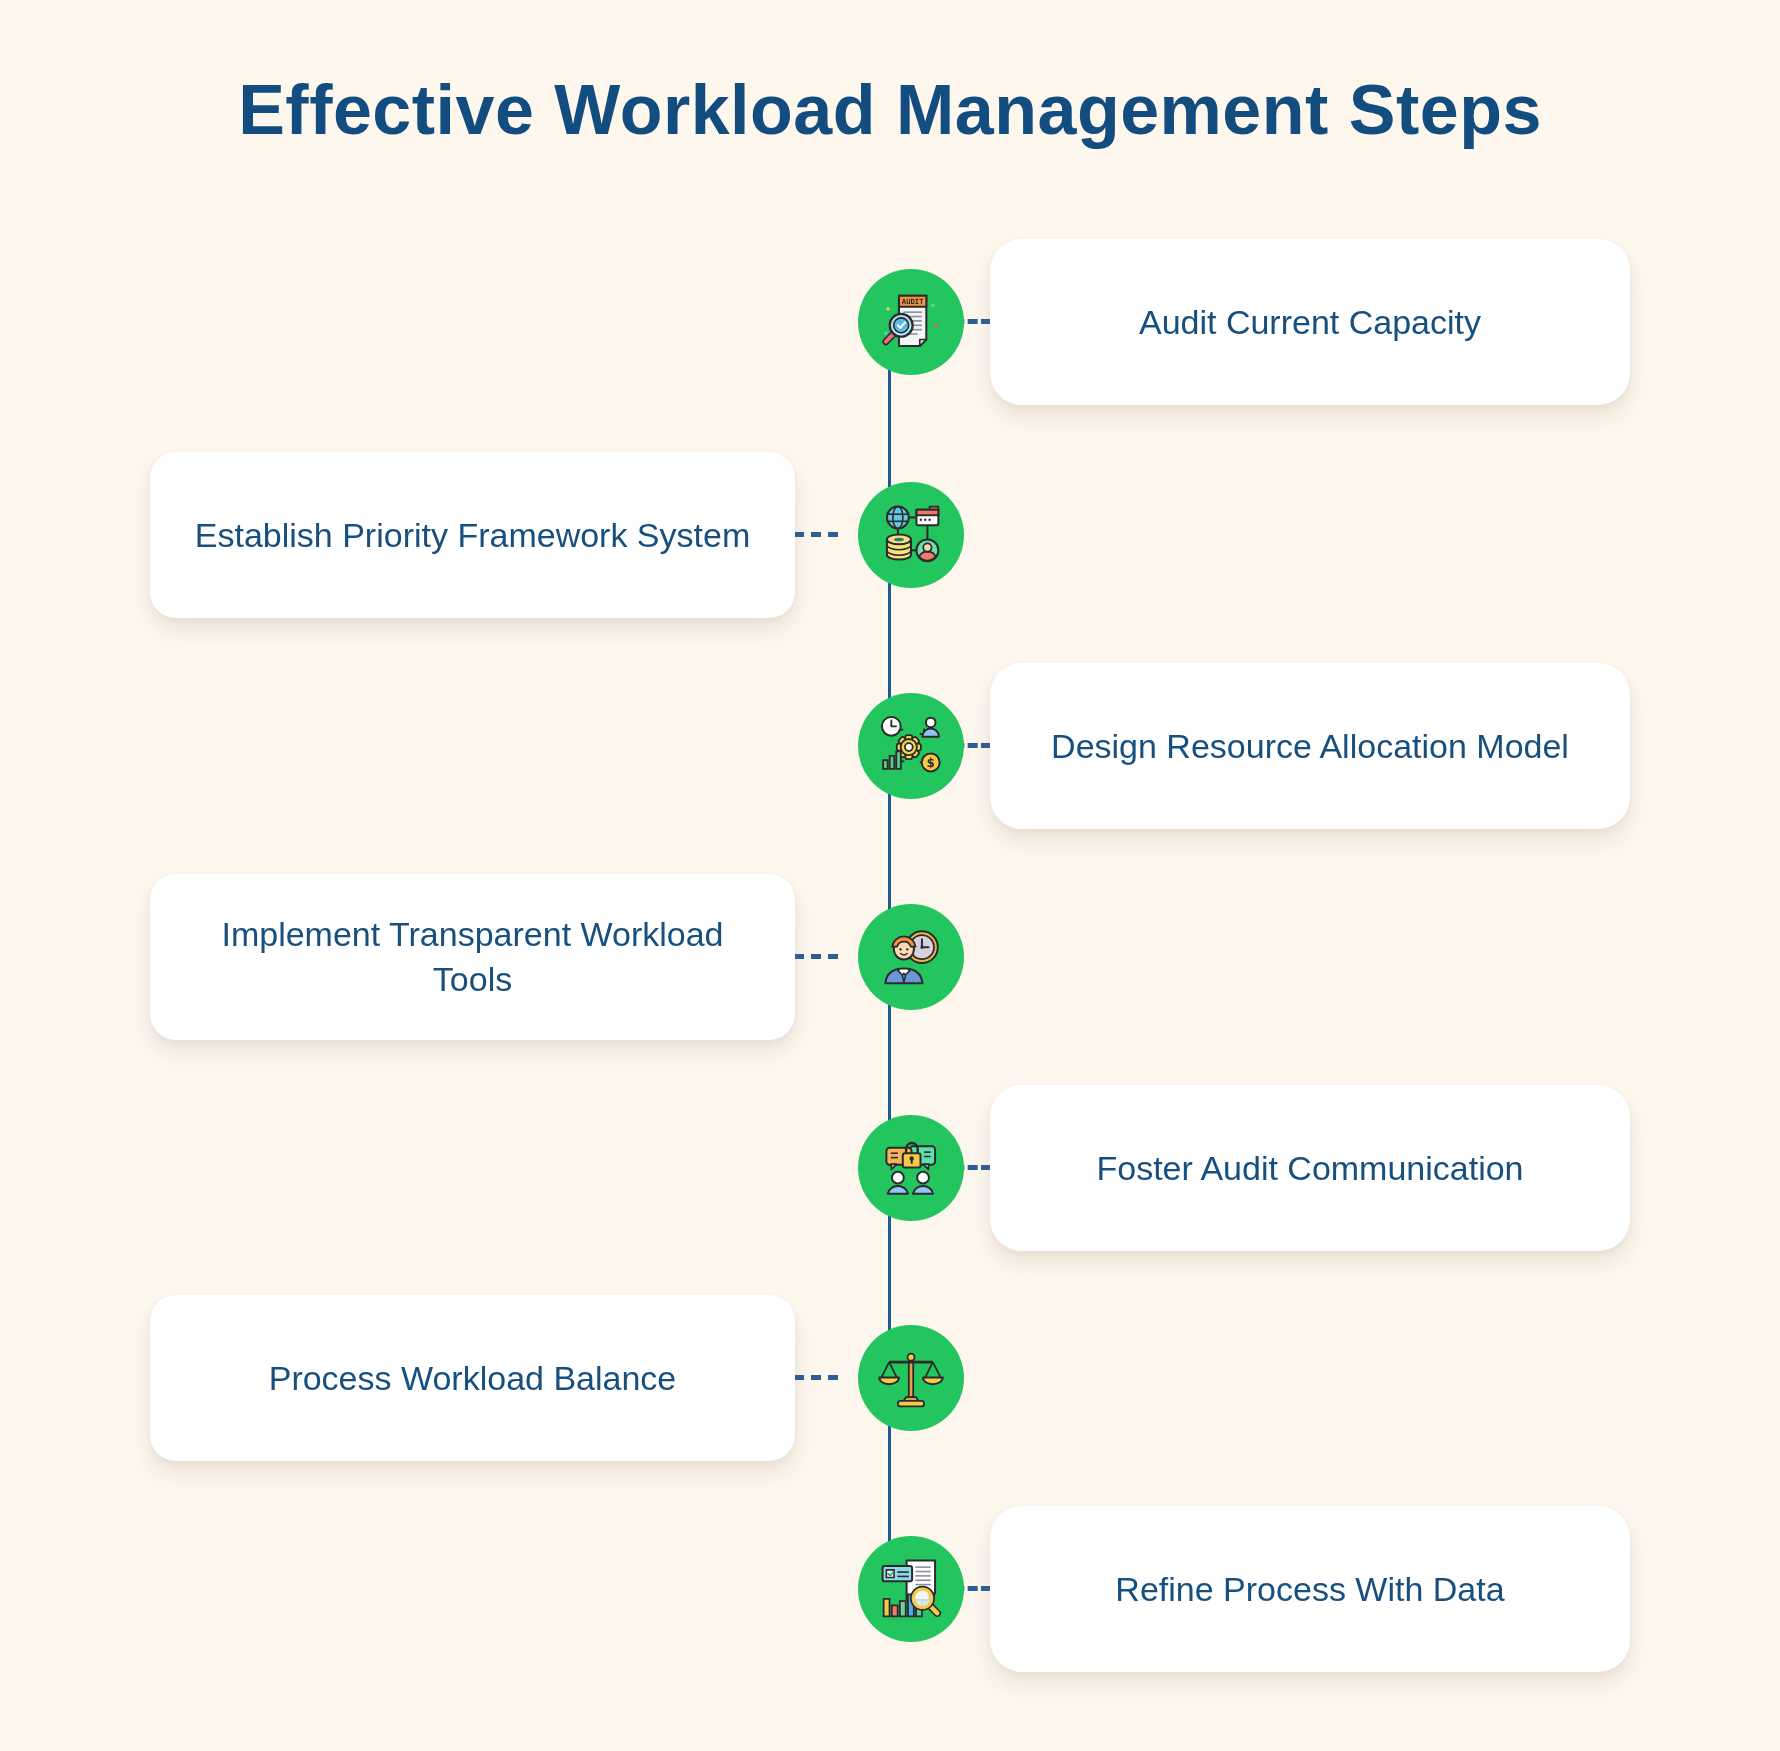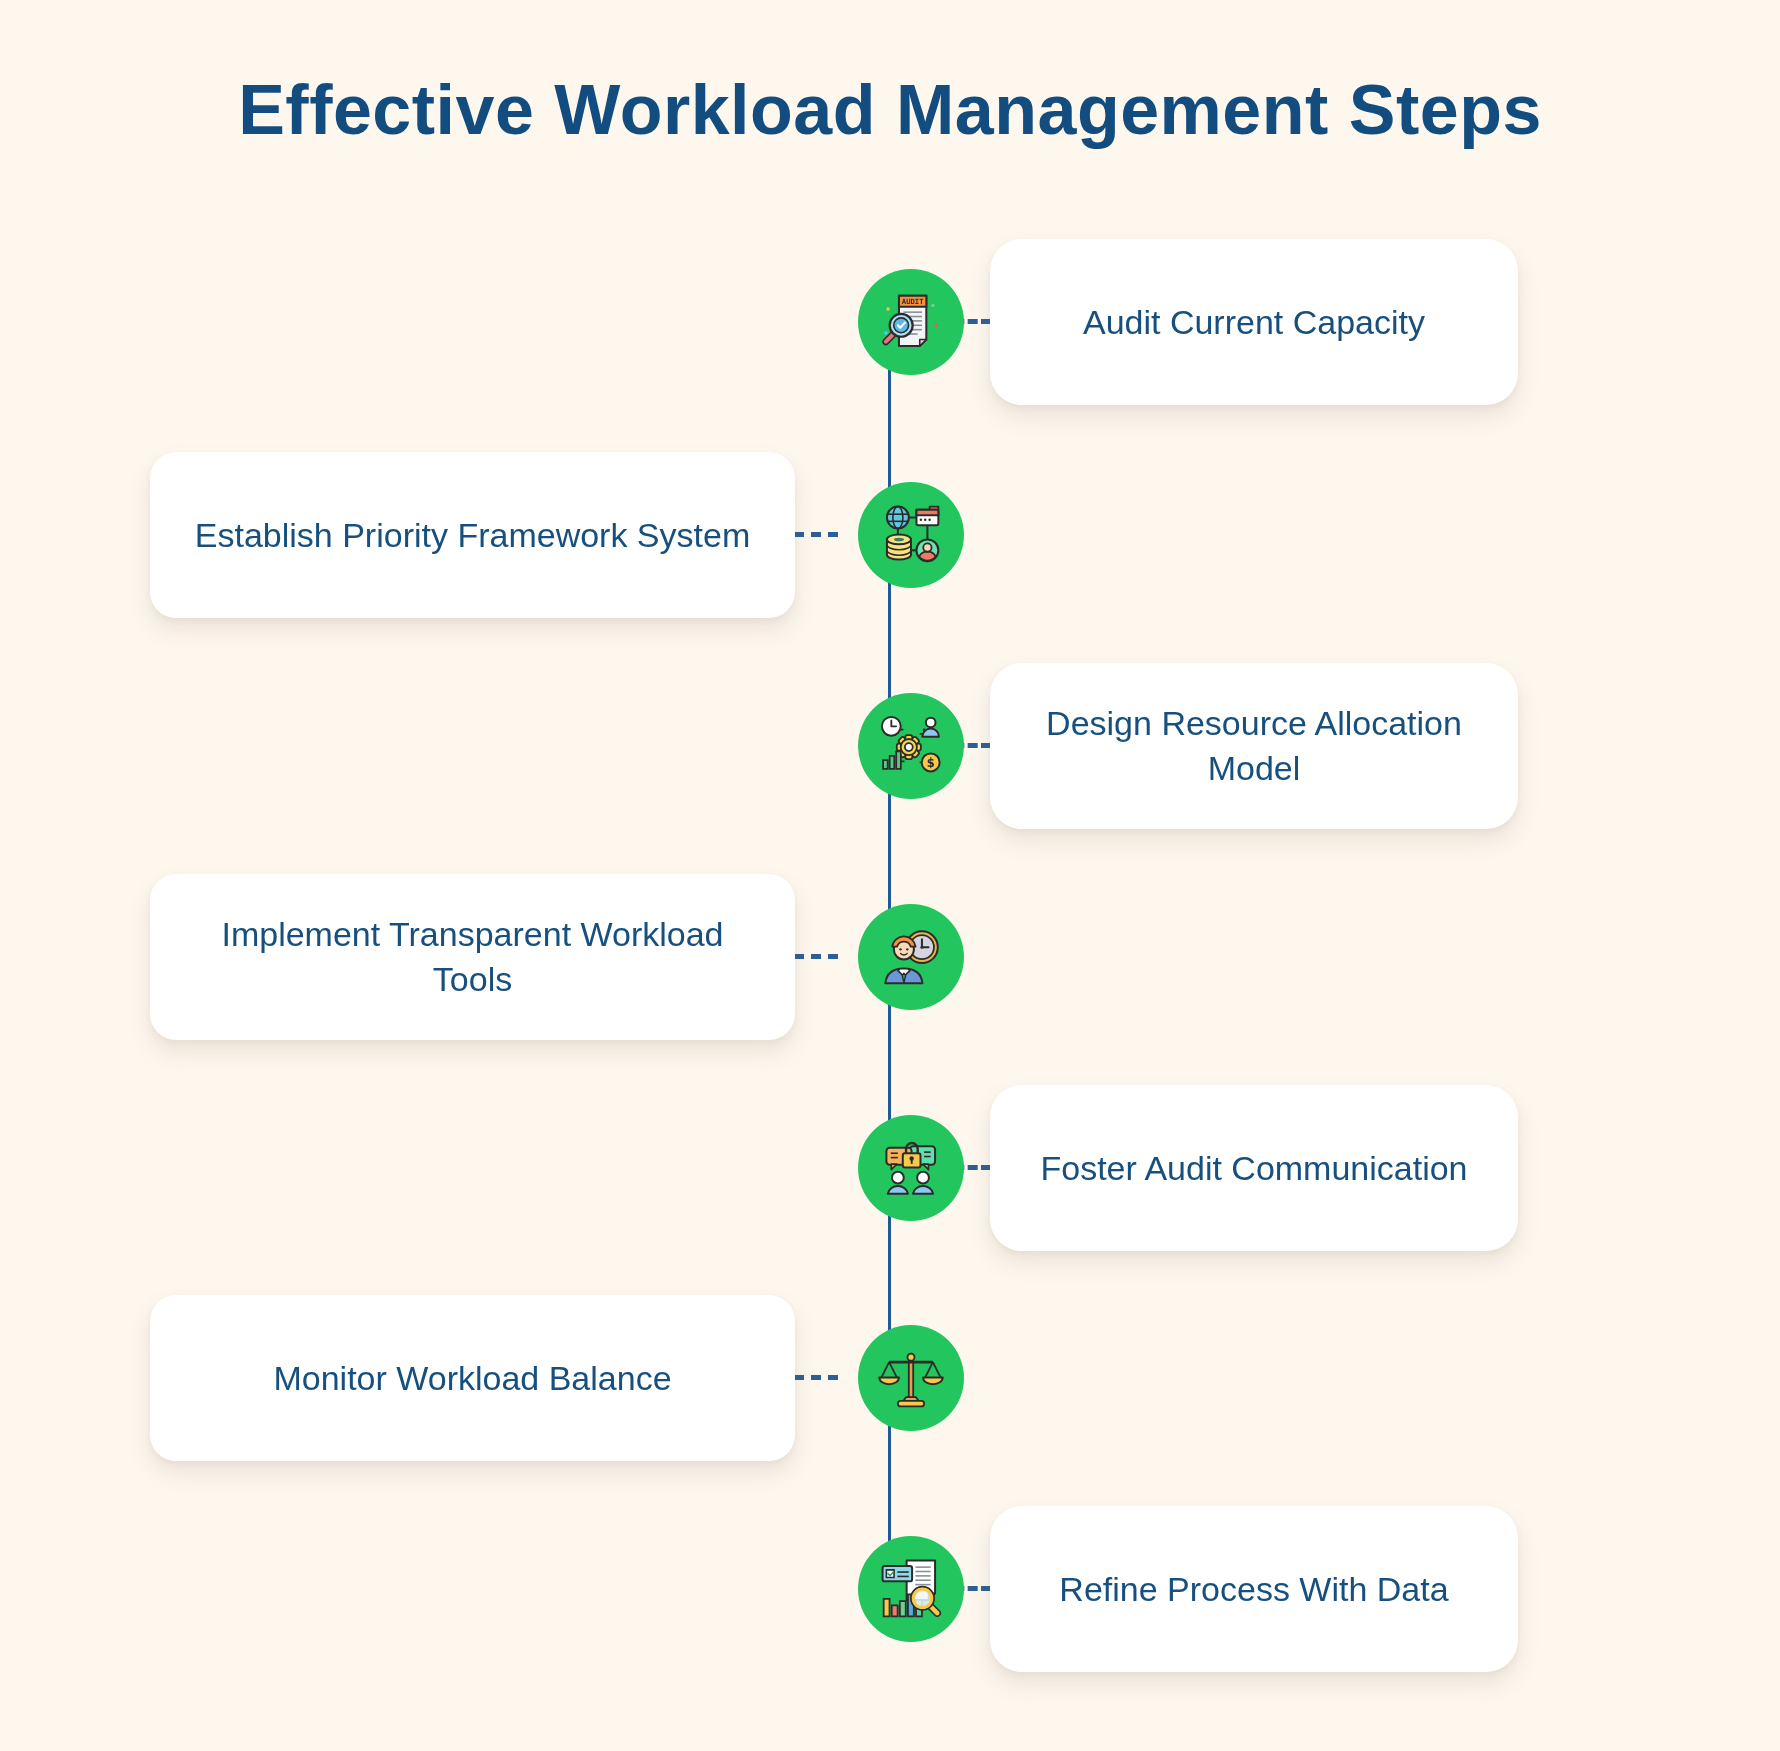--- a/index.html
+++ b/index.html
@@ -19,21 +19,21 @@
 
   .connector { position:absolute; top:calc(var(--cy) - 3px); border-top:5px dashed #2b5f95; height:0; }
   .step.right .connector { left:941px; width:50px; }
   .step.left  .connector { left:794px; width:44px; }
 
   .card { position:absolute; top:var(--cy); transform:translateY(-50%);
           background:#ffffff; border-radius:32px;
           box-shadow:0 12px 22px rgba(140,115,90,0.14), 0 3px 6px rgba(140,115,90,0.08);
           min-height:166px; display:flex; align-items:center; justify-content:center;
           text-align:center; padding:18px 44px; box-sizing:border-box; }
-  .step.right .card { left:990px; width:528px; }
+  .step.right .card { left:990px; width:640px; }
   .step.left  .card { left:150px; width:645px;border-radius:26px; }
   .card span { font-size:34px; font-weight:500; color:#17507f; line-height:1.32; }
 
   svg * { vector-effect:non-scaling-stroke; }
 </style>
 </head>
 <body>
 
 <div class="canvas">
 
@@ -201,21 +201,21 @@
         <circle cx="32" cy="13" r="3.2" fill="#f6c94a" stroke="#2b2b2b" stroke-width="1.8"></circle>
         <path d="M12 17.5 L5 31.5 M12 17.5 L19 31.5" fill="none" stroke="#2b2b2b" stroke-width="1.8"></path>
         <path d="M3 31.5 h18 a9 6.2 0 0 1 -18 0 z" fill="#f6c94a" stroke="#2b2b2b" stroke-width="2" stroke-linejoin="round"></path>
         <path d="M52 17.5 L45 31.5 M52 17.5 L59 31.5" fill="none" stroke="#2b2b2b" stroke-width="1.8"></path>
         <path d="M43 31.5 h18 a9 6.2 0 0 1 -18 0 z" fill="#f6c94a" stroke="#2b2b2b" stroke-width="2" stroke-linejoin="round"></path>
         <path d="M27.5 49.5 h9 l2.5 3.5 h-14 z" fill="#e2a24a" stroke="#2b2b2b" stroke-width="1.8" stroke-linejoin="round"></path>
         <rect x="20" y="53" width="24" height="5" rx="2.5" fill="#f6c94a" stroke="#2b2b2b" stroke-width="1.8"></rect>
       </svg>
     </div>
     <div class="card">
-      <span>Monitor Workload Balance</span>
+      <span>Process Workload Balance</span>
     </div>
   </div>
 
   <div class="step right" style="--cy:1589px">
     <div class="connector"></div>
     <div class="circle">
       <svg viewBox="0 0 64 64">
         <path d="M28 6 h26 v30 l-6 6 h-20 z" fill="#ffffff" stroke="#2b2b2b" stroke-width="2" stroke-linejoin="round"></path>
         <path d="M48 42 l6 -6 h-6 z" fill="#d8dade" stroke="#2b2b2b" stroke-width="1.6" stroke-linejoin="round"></path>
         <g stroke="#8a8f98" stroke-width="1.6">

